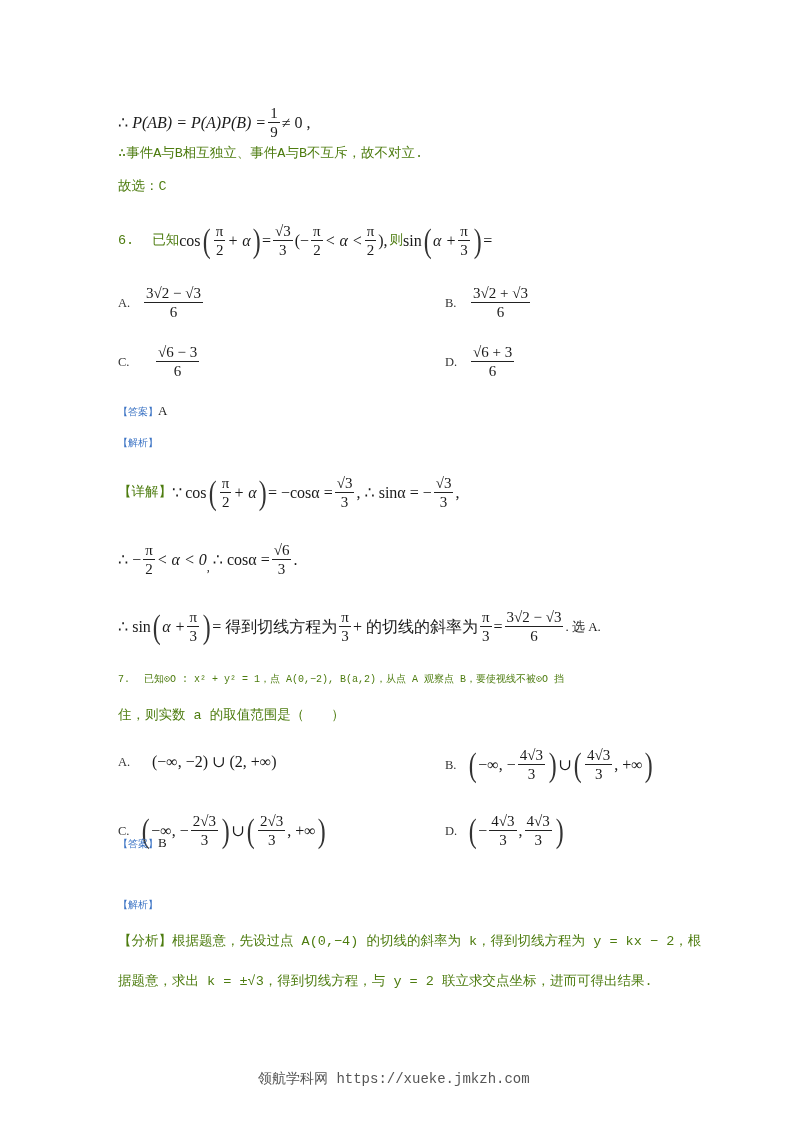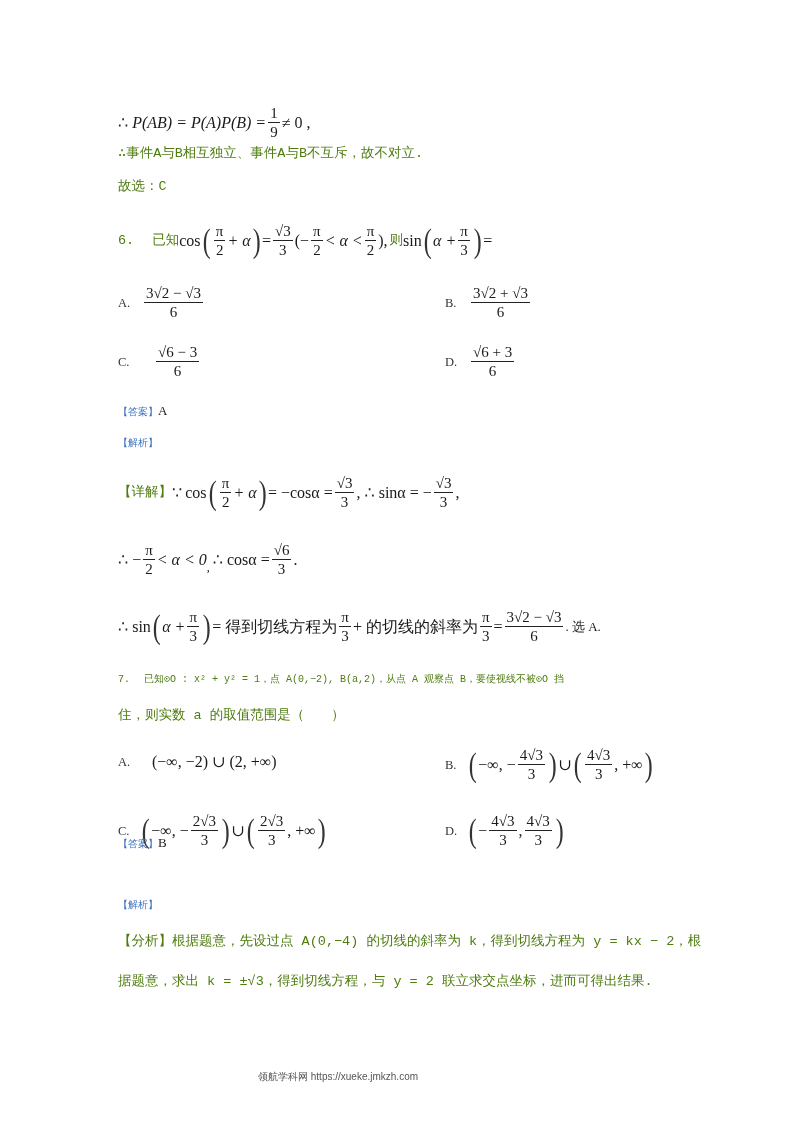--- a/index.html
+++ b/index.html
@@ -12,21 +12,21 @@
     .line { font-size: 15px; line-height: 20px; display: flex; align-items: center; }
     .cn { font-family: Liberation Mono, monospace; font-size: 13.5px; color: #4d7c0f; }
     .i { font-style: italic; }
     .math { font-family: "Liberation Serif", "DejaVu Serif", serif; font-size: 16px; }
     .frac { display: inline-flex; flex-direction: column; align-items: center; vertical-align: middle; margin: 0 2px; font-size: 15px; line-height: 18px; }
     .frac .num { border-bottom: 1px solid #222; padding: 0 2px; }
     .frac .den { padding: 0 2px; }
     .big-paren { font-size: 34px; font-weight: 200; line-height: 34px; transform: scaleX(0.7); display: inline-block; color: #333; }
     .blue { color: #3b73c4; font-family: "DejaVu Sans", "Liberation Sans", sans-serif; font-size: 10px; margin-top: 16px; }
     .opt-label { font-family: "Liberation Serif", serif; font-size: 12.5px; color: #333; width: 22px; display: inline-block; }
-    .footer { font-family: Liberation Sans, sans-serif; font-size: 10px; color: #555; }
+    .footer { font-family: Liberation Mono, monospace; font-size: 14px; color: #555; }
   </style>
 </head>
 <body>
 
 <div class="abs line" style="left:118px; top:104px;">
   <span class="math">∴</span>
   <span class="math i" style="margin-left:4px;font-style:italic;">P(AB) = P(A)P(B) =</span>
   <span class="frac">
     <span class="num">1</span>
     <span class="den">9</span>

